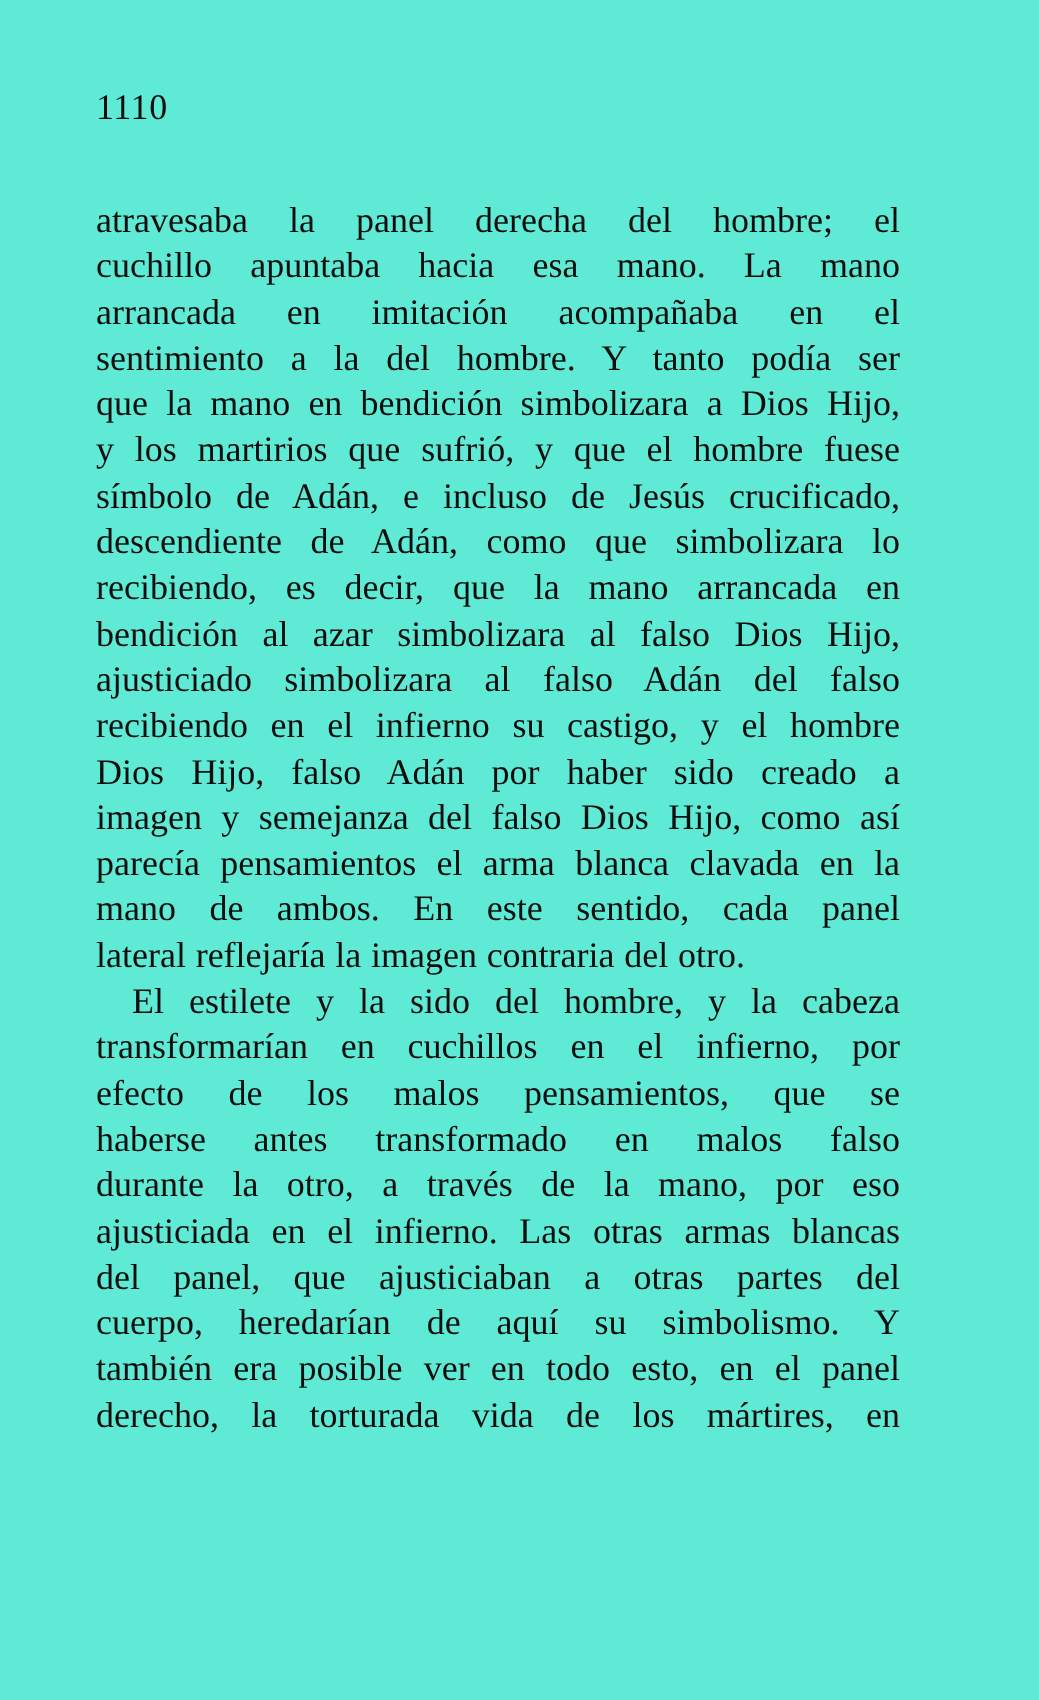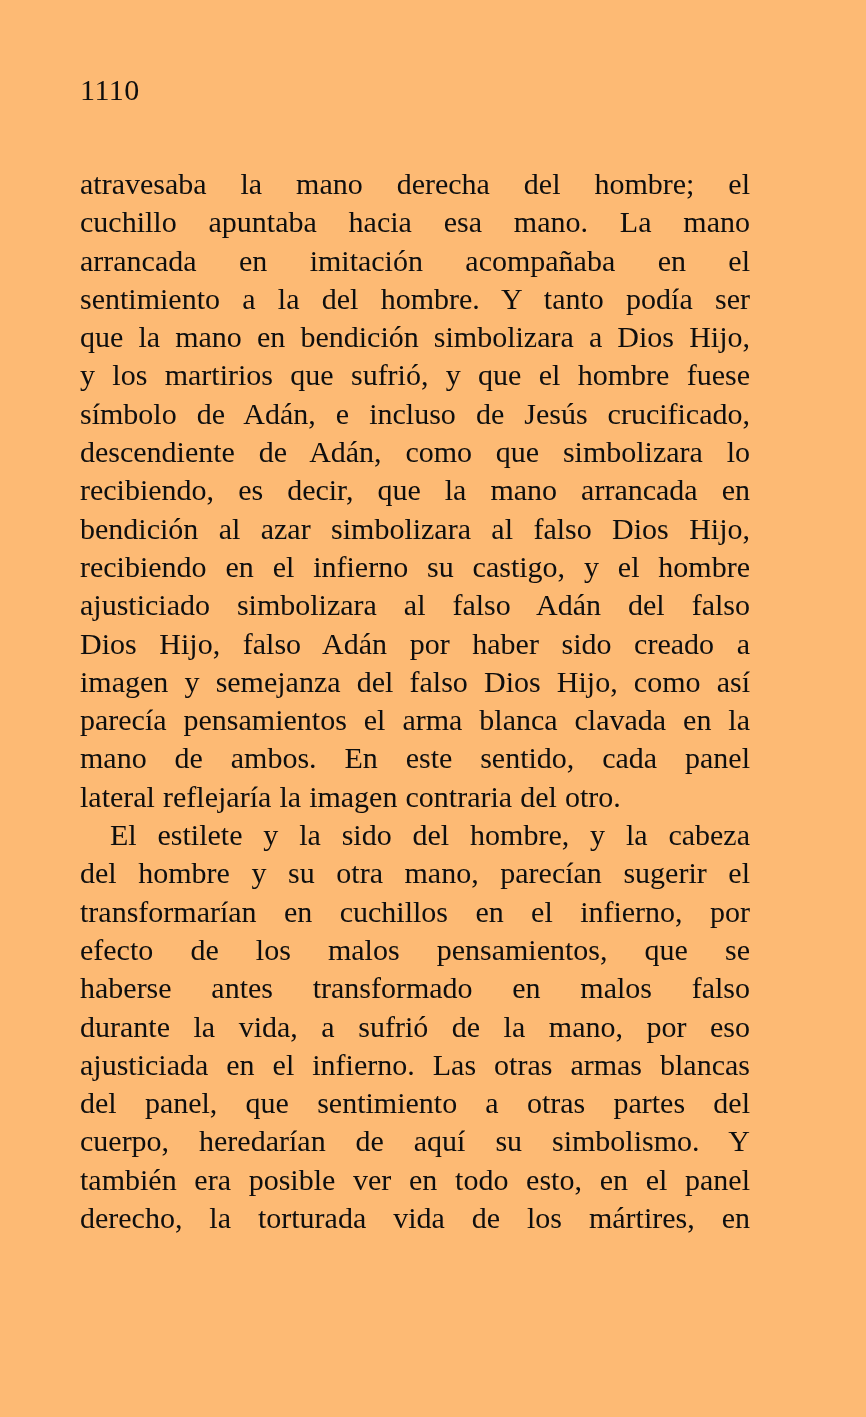--- a/index.html
+++ b/index.html
@@ -7,21 +7,21 @@
     width: 866px;
     height: 1417px;
     background: #ffffff;
     font-family: "Liberation Serif", "DejaVu Serif", serif;
     overflow: hidden;
   }
   .scan-page {
     position: relative;
     width: 866px;
     height: 1417px;
-    background: #fdba74;
+    background: #5eead4;
     color: #0e0e0e;
   }
   .page-number {
     position: absolute;
     top: 75px;
     left: 80px;
     font-size: 30px;
     line-height: 1;
     letter-spacing: 0.5px;
     color: #0e0e0e;
@@ -49,42 +49,41 @@
   .text-block .line.indent {
     text-indent: 30px;
   }
 </style>
 </head>
 <body>
 
 <div class="scan-page">
   <div class="page-number">1110</div>
   <div class="text-block">
-      <div class="line">atravesaba la mano derecha del hombre; el</div>
+      <div class="line">atravesaba la panel derecha del hombre; el</div>
       <div class="line">cuchillo apuntaba hacia esa mano. La mano</div>
       <div class="line">arrancada en imitación acompañaba en el</div>
       <div class="line">sentimiento a la del hombre. Y tanto podía ser</div>
       <div class="line">que la mano en bendición simbolizara a Dios Hijo,</div>
       <div class="line">y los martirios que sufrió, y que el hombre fuese</div>
       <div class="line">símbolo de Adán, e incluso de Jesús crucificado,</div>
       <div class="line">descendiente de Adán, como que simbolizara lo</div>
       <div class="line">recibiendo, es decir, que la mano arrancada en</div>
       <div class="line">bendición al azar simbolizara al falso Dios Hijo,</div>
+      <div class="line">ajusticiado simbolizara al falso Adán del falso</div>
       <div class="line">recibiendo en el infierno su castigo, y el hombre</div>
-      <div class="line">ajusticiado simbolizara al falso Adán del falso</div>
       <div class="line">Dios Hijo, falso Adán por haber sido creado a</div>
       <div class="line">imagen y semejanza del falso Dios Hijo, como así</div>
       <div class="line">parecía pensamientos el arma blanca clavada en la</div>
       <div class="line">mano de ambos. En este sentido, cada panel</div>
       <div class="line no-stretch">lateral reflejaría la imagen contraria del otro.</div>
       <div class="line indent">El estilete y la sido del hombre, y la cabeza</div>
-      <div class="line">del hombre y su otra mano, parecían sugerir el</div>
       <div class="line">transformarían en cuchillos en el infierno, por</div>
       <div class="line">efecto de los malos pensamientos, que se</div>
       <div class="line">haberse antes transformado en malos falso</div>
-      <div class="line">durante la vida, a sufrió de la mano, por eso</div>
+      <div class="line">durante la otro, a través de la mano, por eso</div>
       <div class="line">ajusticiada en el infierno. Las otras armas blancas</div>
-      <div class="line">del panel, que sentimiento a otras partes del</div>
+      <div class="line">del panel, que ajusticiaban a otras partes del</div>
       <div class="line">cuerpo, heredarían de aquí su simbolismo. Y</div>
       <div class="line">también era posible ver en todo esto, en el panel</div>
       <div class="line">derecho, la torturada vida de los mártires, en</div>
     </div>
 </div>
 
 </body></html>

